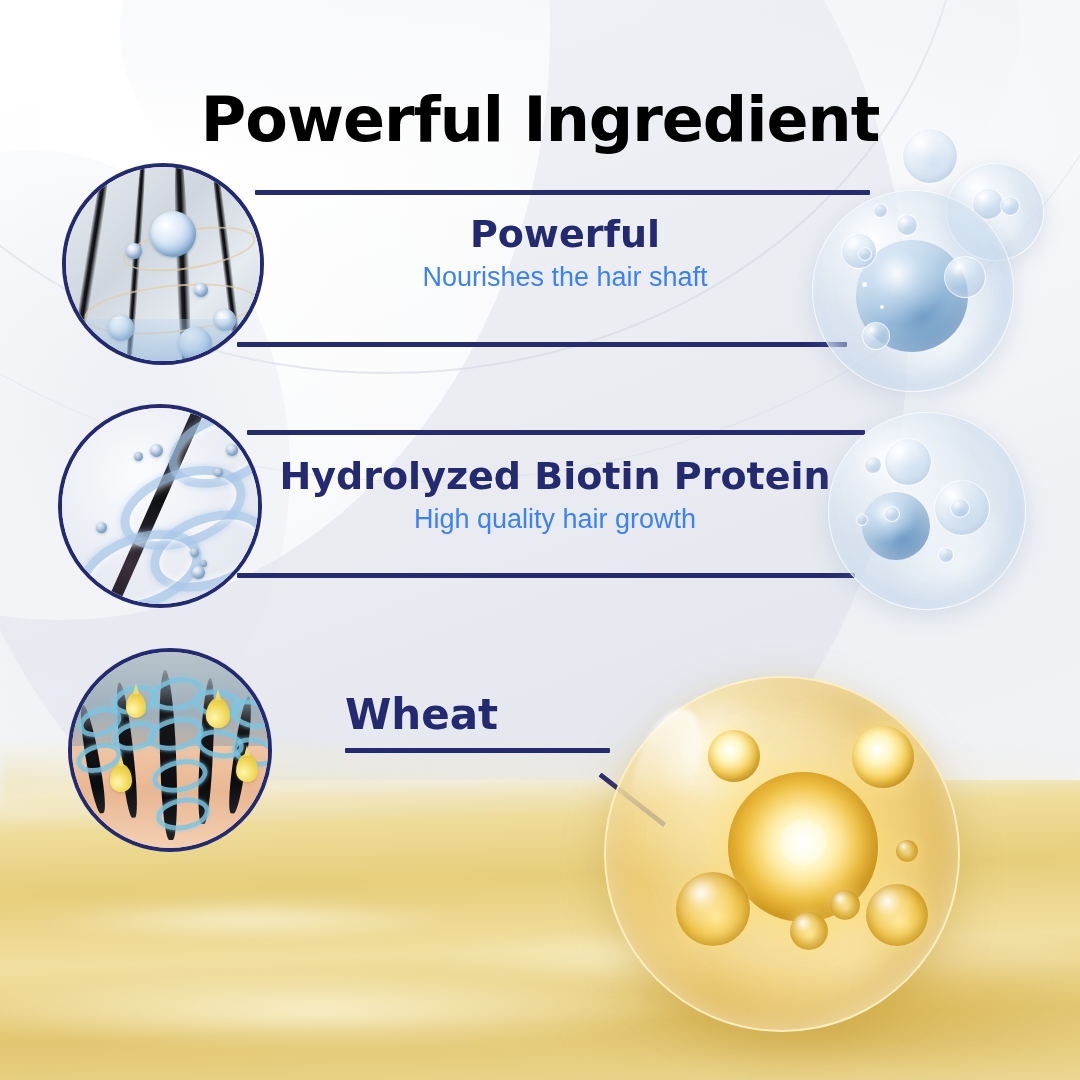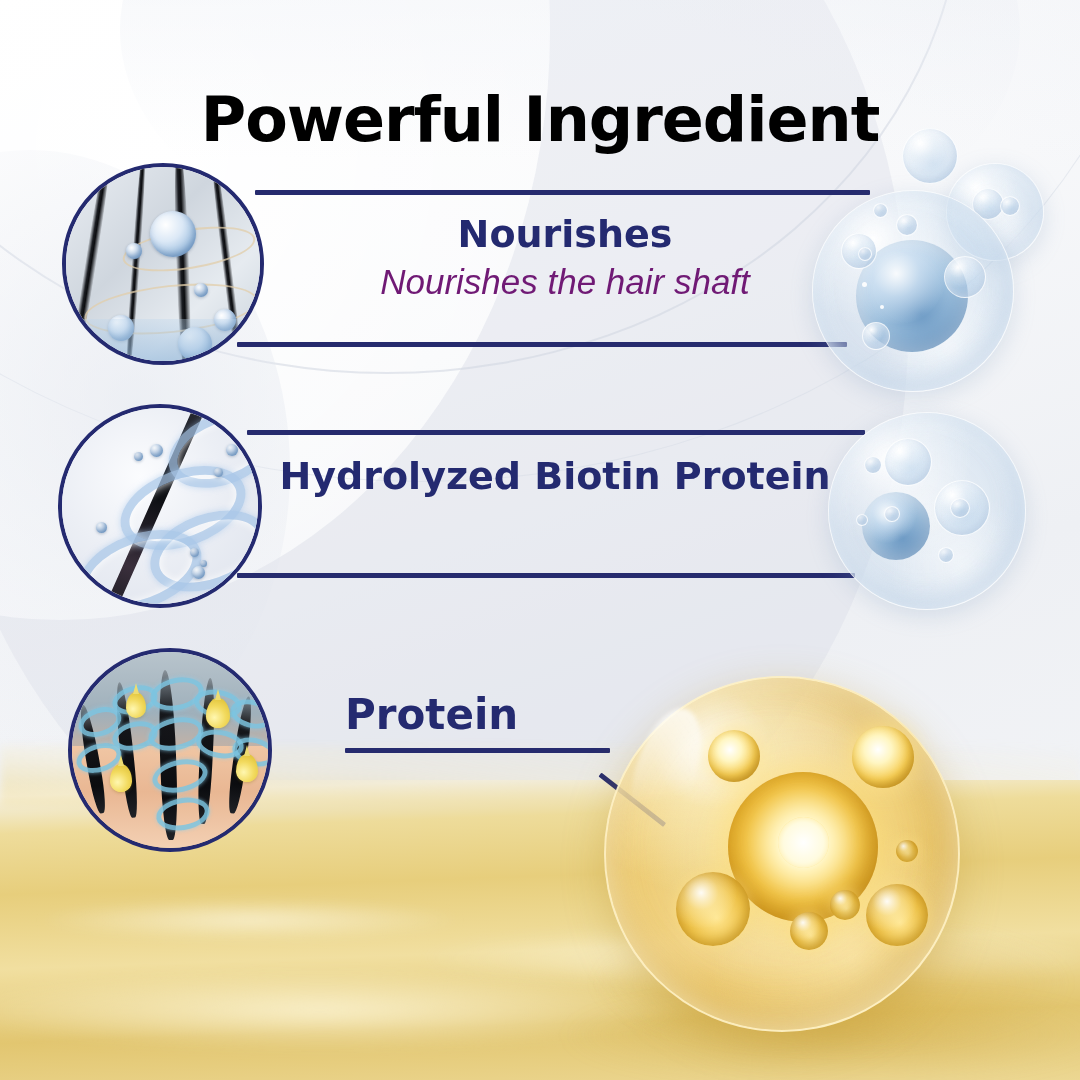--- a/index.html
+++ b/index.html
@@ -53,21 +53,21 @@
     font-size:62px;font-weight:700;letter-spacing:-1px;color:#000000;
     font-family:"DejaVu Sans","Liberation Sans",sans-serif;margin-top:47px;}
 
   
   .rule{position:absolute;height:5px;background:#262b6e;border-radius:1px;}
 
   
   .blk{position:absolute;text-align:center;}
   .blk .name{font-size:38px;font-weight:700;color:#242a70;line-height:1.15;
     font-family:"DejaVu Sans","Liberation Sans",sans-serif;}
-  .blk .desc{font-size:35px;font-weight:400;color:#701a75;line-height:1.2;margin-top:4px;font-style:italic;}
+  .blk .desc{font-size:27px;font-weight:400;color:#3b82f6;line-height:1.2;margin-top:4px;}
 
   #blk1{left:255px;width:620px;top:213px;}
   #blk2{left:245px;width:620px;top:455px;}
 
   .biotin-name{position:absolute;left:345px;top:690px;font-size:42px;font-weight:700;
     color:#242a70;font-family:"DejaVu Sans","Liberation Sans",sans-serif;}
 
   .caption{position:absolute;left:48px;top:866px;font-size:35px;line-height:1.22;
     color:#151515;font-weight:400;white-space:pre-line;}
 
@@ -187,21 +187,21 @@
     <div class="gold-ripple gr3"></div>
     <div class="gold-ripple gr4"></div>
   </div>
 
   <div class="title">Powerful Ingredient</div>
 
   <div class="rule" style="left:255px;top:190px;width:615px;"></div>
   <div class="rule" style="left:237px;top:342px;width:610px;"></div>
 
   <div class="blk" id="blk1">
-    <div class="name">Nourishes</div>
+    <div class="name">Powerful</div>
     <div class="desc">Nourishes the hair shaft</div>
   </div>
 
   <div class="thumb" id="thumb1">
     <div class="inner">
       <div class="t1bg"></div>
       <div class="hair" style="left:6px;top:-18px;width:9px;height:230px;transform:rotate(14deg);"></div>
       <div class="hair" style="left:38px;top:-22px;width:11px;height:235px;transform:rotate(9deg);"></div>
       <div class="hair" style="left:74px;top:-20px;width:8px;height:232px;transform:rotate(4deg);"></div>
       <div class="hair" style="left:106px;top:-22px;width:13px;height:238px;transform:rotate(-2deg);"></div>
@@ -235,20 +235,21 @@
     <div class="bub bub-mini" style="left:858px;top:247px;width:12px;height:12px;"></div>
     <div class="spark" style="left:862px;top:282px;width:5px;height:5px;"></div>
     <div class="spark" style="left:880px;top:305px;width:4px;height:4px;"></div>
   </div>
 
   <div class="rule" style="left:247px;top:430px;width:618px;"></div>
   <div class="rule" style="left:237px;top:573px;width:618px;"></div>
 
   <div class="blk" id="blk2">
     <div class="name">Hydrolyzed Biotin Protein</div>
+    <div class="desc">High quality hair growth</div>
   </div>
 
   <div class="thumb" id="thumb2">
     <div class="inner">
       <div class="t2bg"></div>
       <div class="t2strand"></div>
       <div class="coil" style="left:104px;top:6px;width:96px;height:52px;transform:rotate(-22deg);"></div>
       <div class="coil" style="left:56px;top:62px;width:112px;height:58px;transform:rotate(-20deg);"></div>
       <div class="coil" style="left:86px;top:106px;width:104px;height:56px;transform:rotate(-20deg);"></div>
       <div class="coil" style="left:14px;top:126px;width:110px;height:56px;transform:rotate(-20deg);"></div>
@@ -268,21 +269,21 @@
     <div class="bub bub-mini" style="left:884px;top:438px;width:46px;height:46px;"></div>
     <div class="bub core-blue" style="left:862px;top:492px;width:68px;height:68px;"></div>
     <div class="bub bub-mini" style="left:934px;top:480px;width:54px;height:54px;"></div>
     <div class="bub bub-mini" style="left:864px;top:456px;width:16px;height:16px;"></div>
     <div class="bub bub-mini" style="left:950px;top:498px;width:18px;height:18px;"></div>
     <div class="bub bub-mini" style="left:884px;top:506px;width:14px;height:14px;"></div>
     <div class="bub bub-mini" style="left:938px;top:547px;width:14px;height:14px;"></div>
     <div class="bub bub-mini" style="left:856px;top:514px;width:10px;height:10px;"></div>
   </div>
 
-  <div class="biotin-name">Protein</div>
+  <div class="biotin-name">Wheat</div>
   <div class="pointer" style="left:345px;top:748px;width:265px;"></div>
   <div class="pointer" style="left:600px;top:772px;width:82px;transform:rotate(38deg);transform-origin:0 50%;"></div>
 
   <div class="thumb" id="thumb3">
     <div class="inner">
       <div class="t3sky"></div>
       <div class="t3skin"></div>
       <div class="foll" style="left:14px;top:52px;height:110px;transform:rotate(-10deg);"></div>
       <div class="foll" style="left:48px;top:30px;height:136px;transform:rotate(-6deg);"></div>
       <div class="foll" style="left:88px;top:18px;height:170px;transform:rotate(-2deg);width:16px;"></div>

